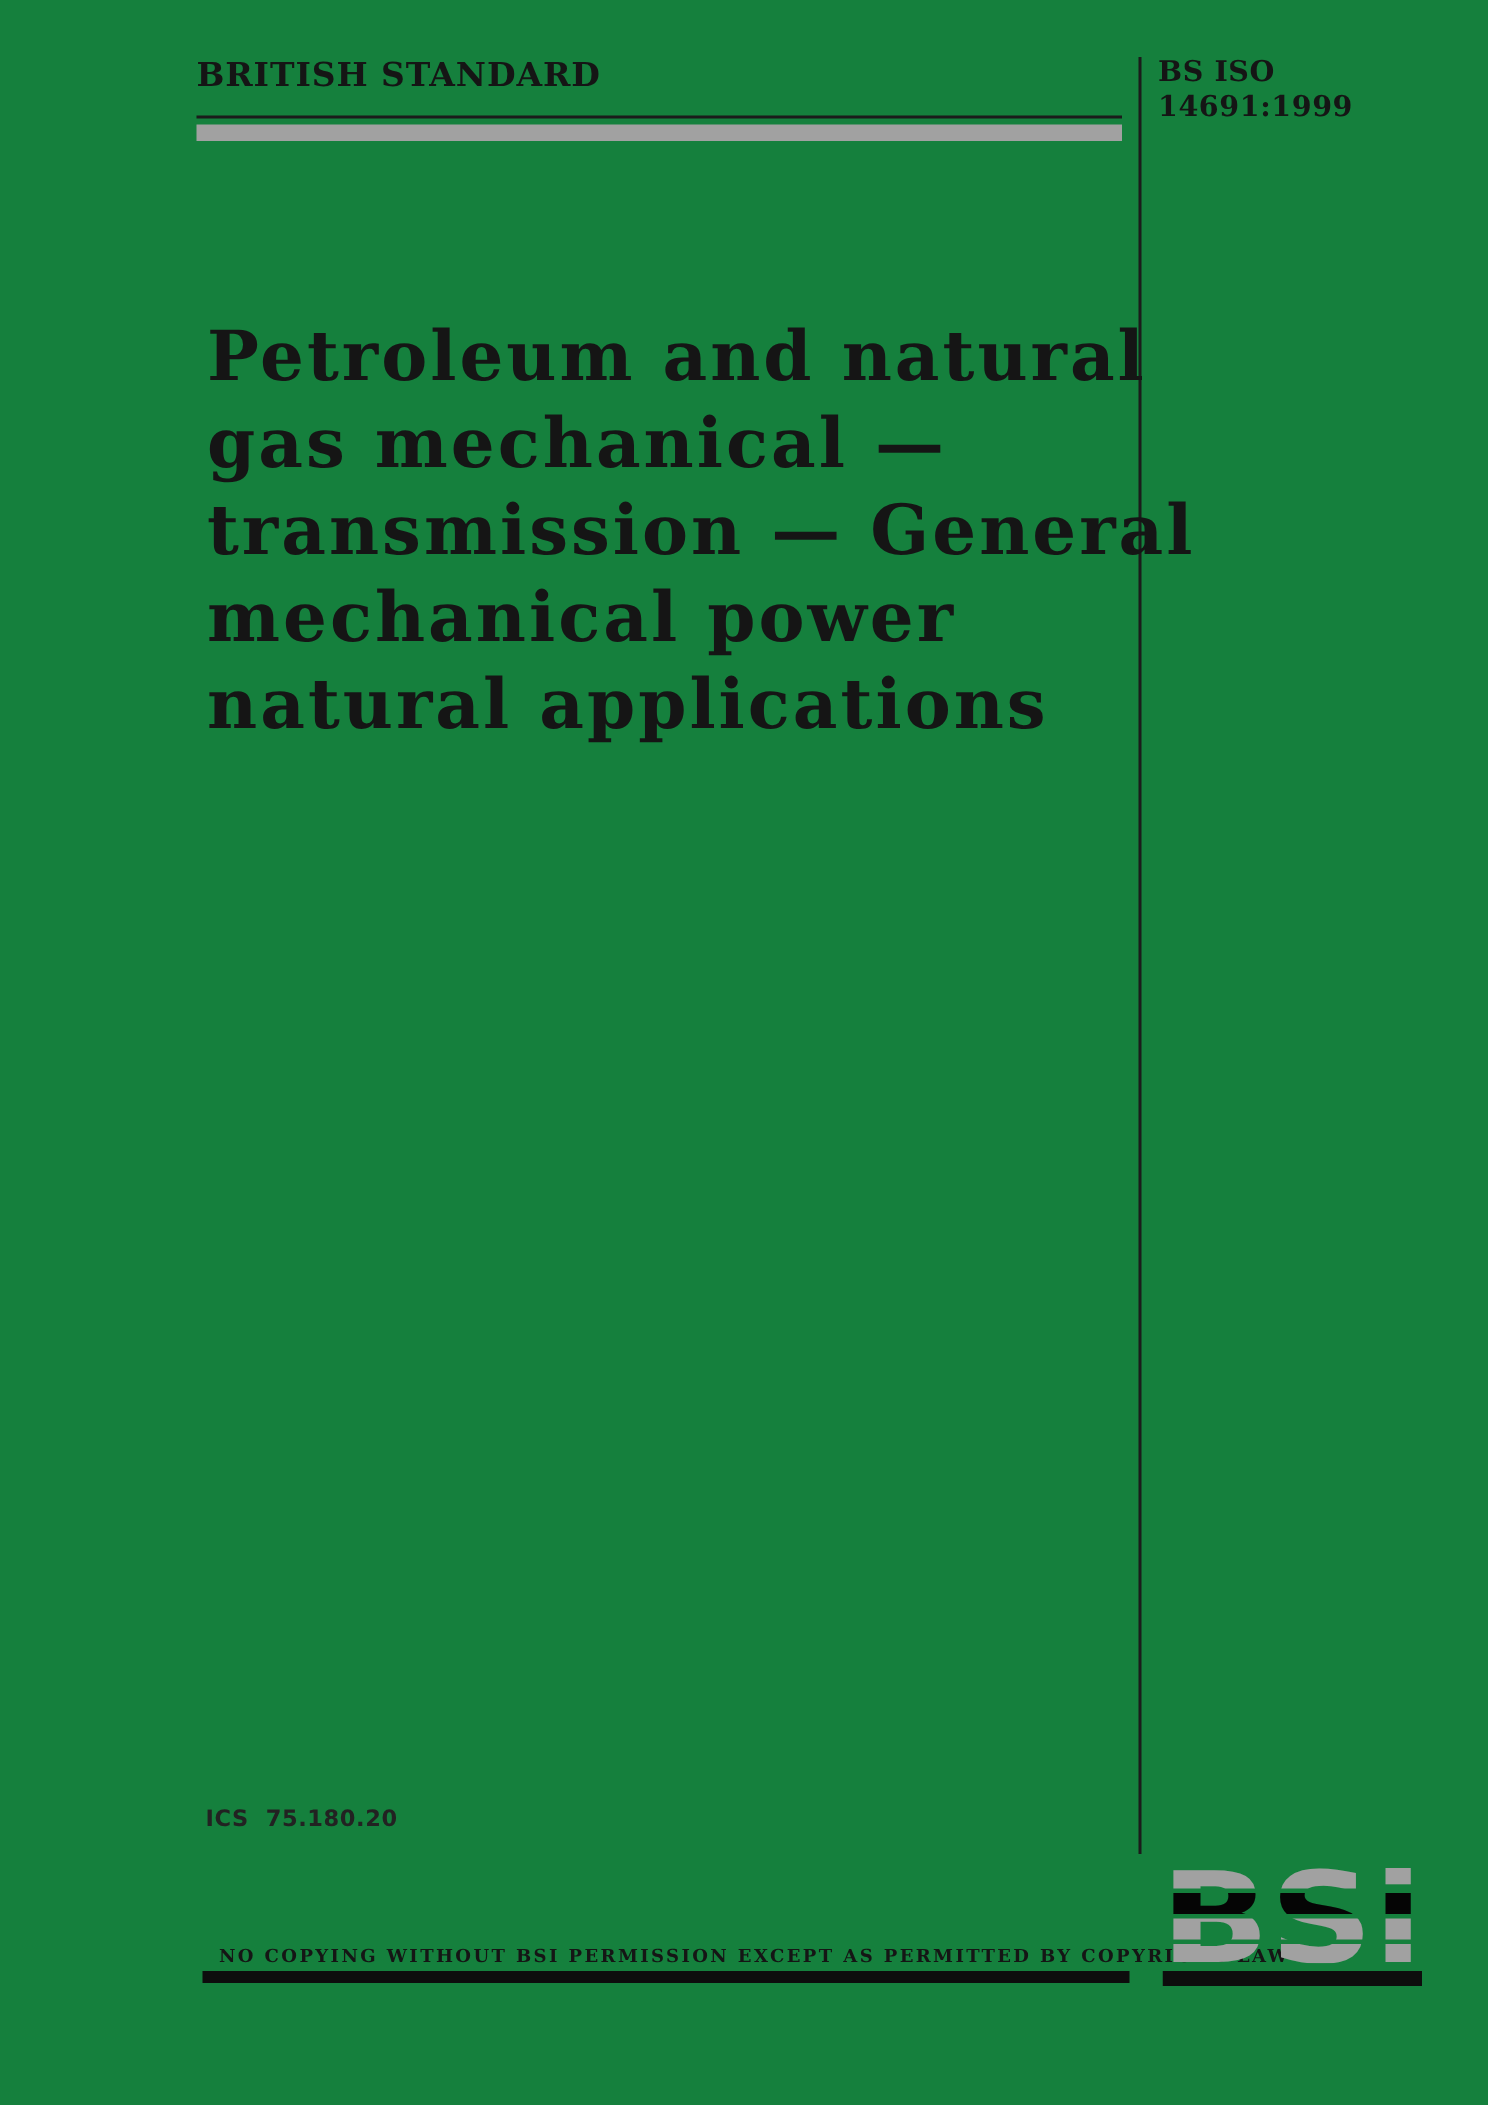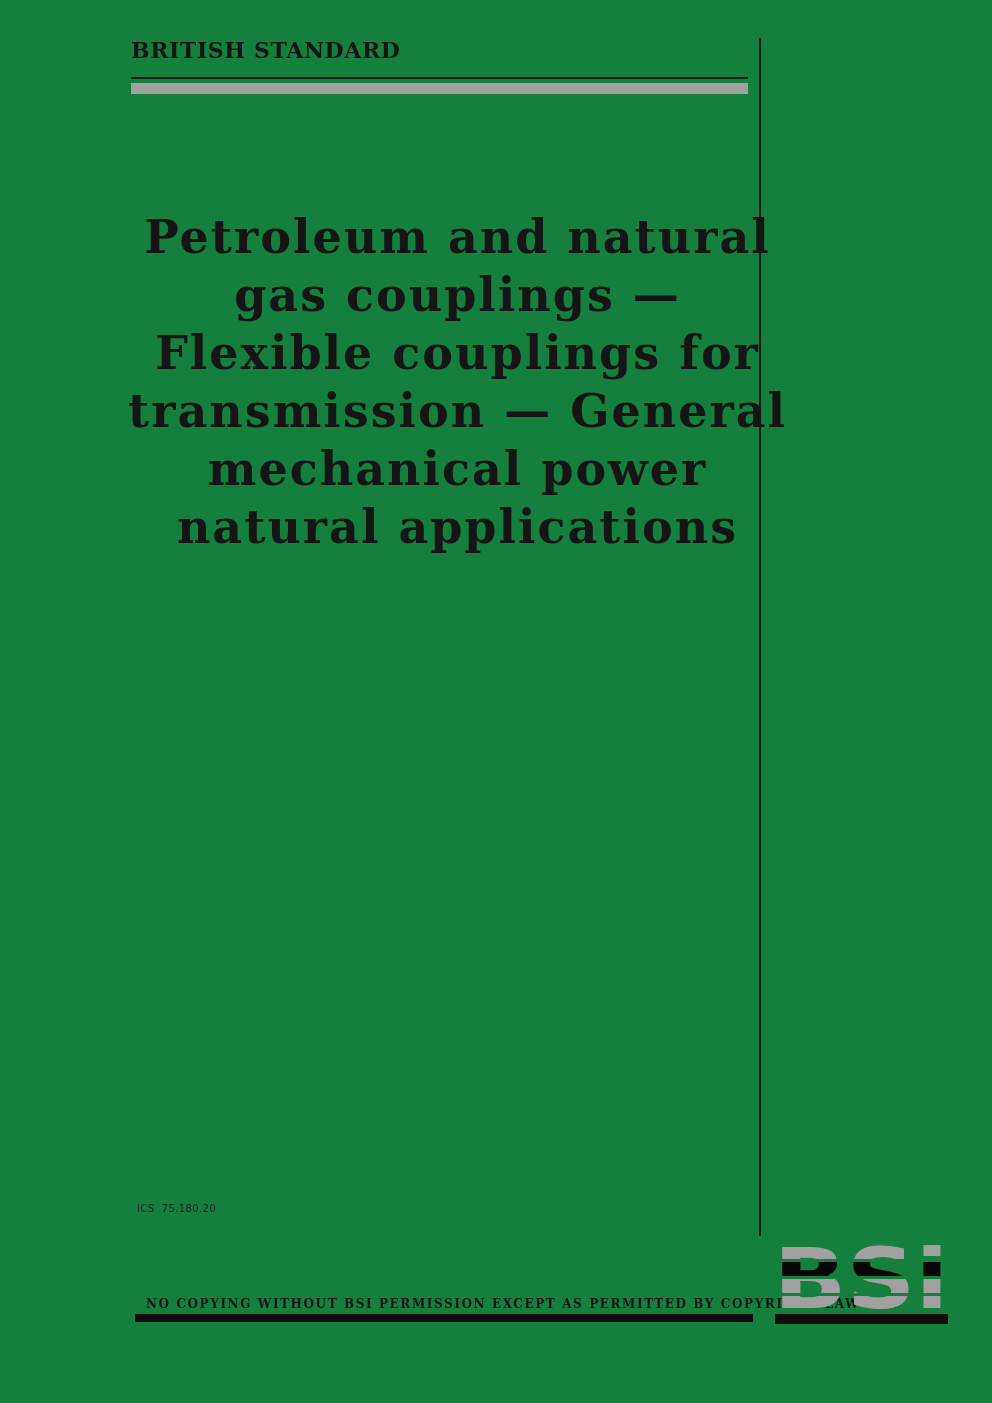--- a/index.html
+++ b/index.html
@@ -43,33 +43,32 @@
   }
   #doc-number {
     left: 772px; top: 37px;
     font-size: 19px;
     font-weight: bold;
     line-height: 23px;
     letter-spacing: 0.4px;
     white-space: nowrap;
   }
   #document-title {
-    left: 128px; top: 208px;
+    left: 138px; top: 208px;
     font-size: 46px;
     font-weight: bold;
     line-height: 58px;
     letter-spacing: 2px;
     white-space: nowrap;
-    text-align: center;
   }
   #ics-code {
     left: 137px; top: 1203px;
     font-family: "DejaVu Sans", "Liberation Sans", sans-serif;
-    font-size: 10px;
-    font-weight: normal;
+    font-size: 15px;
+    font-weight: bold;
     letter-spacing: 0.4px;
     white-space: pre;
     color: #222222;
     text-align: center;
   }
   #copyright-notice {
     left: 146px; top: 1297px;
     font-size: 12px;
     font-weight: bold;
     letter-spacing: 1.6px;
@@ -91,25 +90,28 @@
 <div id="page">
 
   <div id="british-standard" class="abs">BRITISH STANDARD</div>
 
   <div id="rule-thin" class="abs"></div>
 
   <div id="rule-gray" class="abs"></div>
 
   <div id="vertical-rule" class="abs"></div>
 
+  <div id="doc-number" class="abs">
+    <div>BS ISO</div>
+    <div>14691:1999</div>
+  </div>
 
   <div id="document-title" class="abs">
     <div>Petroleum and natural</div>
-    <div>gas couplings —</div>
-    <div>Flexible couplings for</div>
+    <div>gas mechanical —</div>
     <div>transmission — General</div>
     <div>mechanical power</div>
     <div>natural applications</div>
   </div>
 
   <div id="ics-code" class="abs">ICS  75.180.20</div>
 
   <div id="copyright-notice" class="abs">NO COPYING WITHOUT BSI PERMISSION EXCEPT AS PERMITTED BY COPYRIGHT LAW</div>
 
   <div id="copyright-bar" class="abs"></div>

